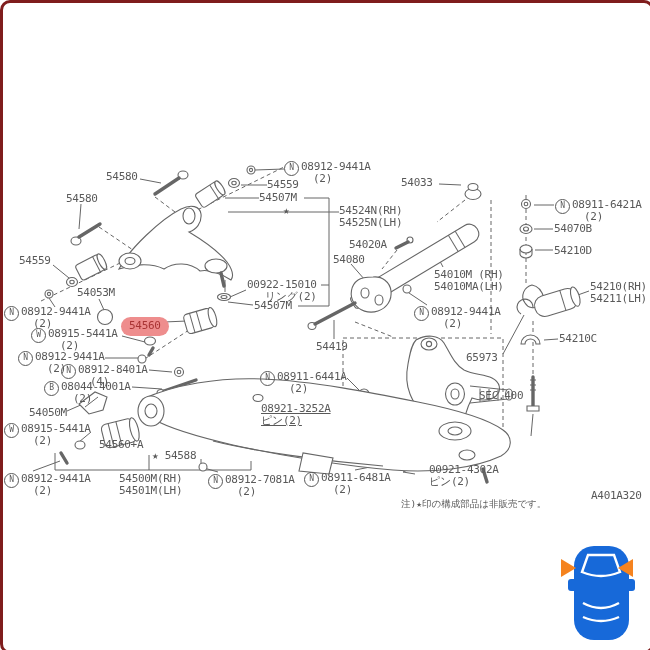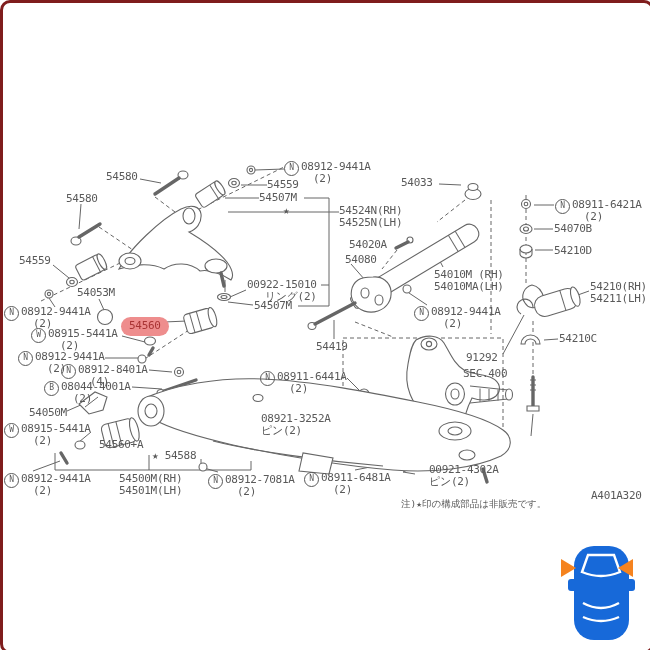--- a/index.html
+++ b/index.html
@@ -256,21 +256,21 @@
         <span class="col">
           <span class="l1">08912-9441A</span>
           <span class="l2 qty">(2)</span>
         </span>
       </div>
       <div class="plabel" style="left: 346px; top: 236px;">
         <span class="col">
           <span class="l1">54020A</span>
         </span>
       </div>
-      <div class="plabel" style="left: 330px; top: 251px; margin-left: 12px;">
+      <div class="plabel" style="left: 330px; top: 251px;">
         <span class="col">
           <span class="l1">54080</span>
         </span>
       </div>
       <div class="plabel" style="left: 431px; top: 266px;">
         <span class="col">
           <span class="l1">54010M (RH)</span>
           <span class="l2">54010MA(LH)</span>
         </span>
       </div>
@@ -338,34 +338,34 @@
       </div>
       <div class="plabel" style="left: 257px; top: 368px;">
         <span class="pfx">N</span>
         <span class="col">
           <span class="l1">08911-6441A</span>
           <span class="l2 qty">(2)</span>
         </span>
       </div>
       <div class="plabel" style="left: 463px; top: 349px;">
         <span class="col">
-          <span class="l1">91292</span>
+          <span class="l1">65973</span>
         </span>
       </div>
       <div class="plabel" style="left: 556px; top: 330px;">
         <span class="col">
           <span class="l1">54210C</span>
         </span>
       </div>
-      <div class="plabel" style="left: 460px; top: 365px;">
+      <div class="plabel" style="left: 460px; top: 387px; padding-left: 16px;">
         <span class="col">
           <span class="l1">SEC.400</span>
         </span>
       </div>
-      <div class="plabel" style="left: 258px; top: 410px;">
+      <div class="plabel" style="left: 258px; top: 400px; text-decoration: underline;">
         <span class="col">
           <span class="l1">08921-3252A</span>
           <span class="l2">ピン(2)</span>
         </span>
       </div>
       <div class="plabel" style="left: 26px; top: 404px;">
         <span class="col">
           <span class="l1">54050M</span>
         </span>
       </div>

